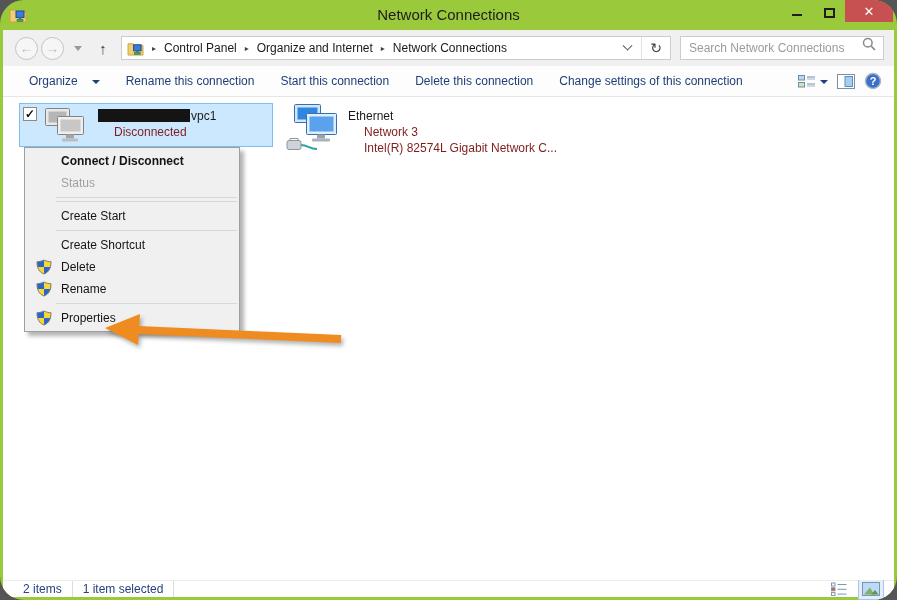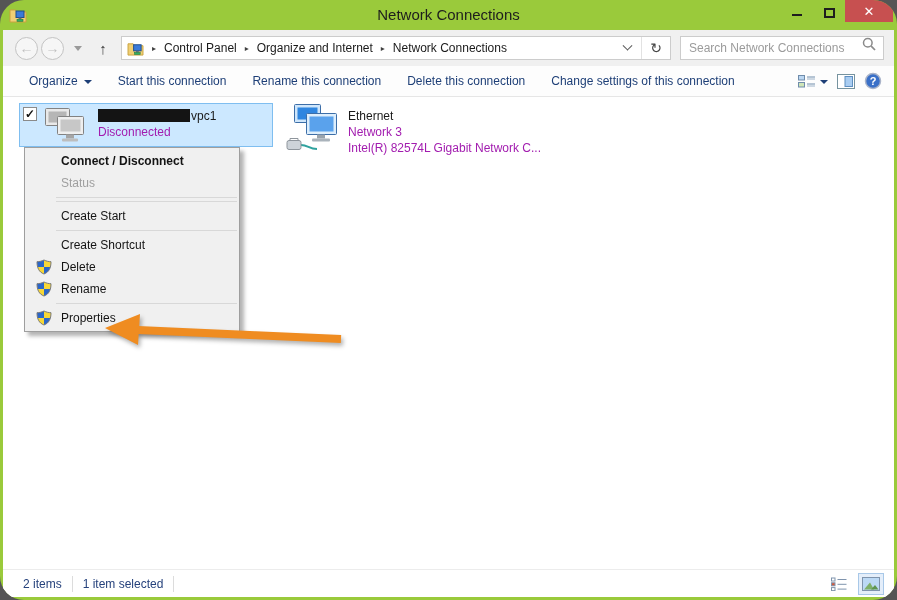--- a/index.html
+++ b/index.html
@@ -40,54 +40,54 @@
   .chev-down { width:7px; height:7px; border-right:1.5px solid #555; border-bottom:1.5px solid #555; transform:rotate(45deg) translate(-2px,-2px); margin:0 10px 0 6px; }
   .addr-div { width:1px; height:22px; background:#e2e2e2; }
   .refresh-btn { width:28px; text-align:center; color:#444; font-size:14px; }
   .searchbox { width:204px; height:24px; margin-left:9px; border:1px solid #cccccc; background:#fff; display:flex; }
   .searchbox input { flex:1; border:none; outline:none; font-family:"Liberation Sans",sans-serif; font-size:12px; color:#333; padding:0 4px 0 8px; min-width:0; background:transparent; }
   .searchbox input::placeholder { color:#9b9b9b; opacity:1; }
   .search-icon { margin-right:7px; flex:0 0 auto; }
 
   
   .toolbar { height:31px; background:#fdfdfd; border-bottom:1px solid #e6e6e6; display:flex; align-items:center; padding-left:13px; flex:0 0 auto; }
-  .tool-btn { color:var(--toolbar-text,#1e3f77); font-size:12px; height:100%; display:flex; align-items:center; gap:6px; padding:0 13px; white-space:nowrap; }
+  .tool-btn { color:var(--toolbar-text,#1e3f77); font-size:12px; height:100%; display:flex; align-items:center; gap:14px; padding:0 13px; white-space:nowrap; }
   .tool-caret { width:0; height:0; border-left:4px solid transparent; border-right:4px solid transparent; border-top:4px solid #1e3f77; margin-top:1px; }
   .tool-right { margin-left:auto; display:flex; align-items:center; gap:9px; padding-right:12px; }
   .tool-ico { display:flex; align-items:center; gap:4px; }
 
   
   .main { flex:1; position:relative; background:#fff; overflow:hidden; }
 
   .conn-item { position:absolute; display:flex; }
   .item-sel { left:16px; top:6px; width:254px; height:44px; background:var(--selection-fill,#cce8ff); border:1px solid var(--selection-border,#7fbef0); }
   .item-sel .icon-wrap { position:relative; width:78px; flex:0 0 auto; }
   .item-sel .icon-wrap svg { position:absolute; left:22px; top:3px; }
   .checkbox { position:absolute; left:3px; top:3px; width:14px; height:14px; background:#fff; border:1px solid #8a8a8a; font-size:12px; font-weight:bold; line-height:12px; text-align:center; color:#111; z-index:2; }
   .item-text { padding-top:4px; font-size:12px; line-height:16px; color:#1a1a1a; }
   .redact { display:inline-block; width:92px; height:13px; background:#141414; vertical-align:-2px; margin-right:1px; }
-  .subtext { color:#a21caf; }
+  .subtext { color:#7f1d1d;margin-left:16px; }
 
   .item-eth { left:283px; top:3px; }
   .item-eth .icon-wrap { width:62px; padding-top:4px; }
   .item-eth .item-text { padding-top:8px; }
 
   
   .ctx-menu { position:absolute; left:21px; top:50px; width:216px; background:#f0f0f0; border:1px solid #9e9e9e; box-shadow:4px 4px 4px rgba(0,0,0,0.3); padding:2px 0; z-index:5; }
   .menu-item { position:relative; height:22px; line-height:22px; padding-left:36px; font-size:12px; color:#141414; white-space:nowrap; }
   .menu-item.bold { font-weight:bold; }
   .menu-item.disabled { color:#9f9f9f; }
   .menu-sep { height:1px; background:#d8d8d8; margin:3px 2px 3px 31px; }
   .mi-shield { position:absolute; left:11px; top:3px; width:16px; height:16px; }
 
   
   .annot-arrow { position:absolute; left:95px; top:210px; z-index:10; filter:drop-shadow(2px 3px 2px rgba(0,0,0,0.30)); pointer-events:none; }
 
   
-  .statusbar { height:28px; background:#fff; border-top:1px solid #ececec; display:flex; align-items:center; padding:0 10px 0 20px; flex:0 0 auto; font-size:12px; color:var(--status-text,#26427c); }
+  .statusbar { height:17px; background:#fff; border-top:1px solid #ececec; display:flex; align-items:center; padding:0 10px 0 20px; flex:0 0 auto; font-size:12px; color:var(--status-text,#26427c); }
   .status-div { width:1px; height:16px; background:#dcdcdc; margin:0 10px; }
   .status-right { margin-left:auto; display:flex; align-items:center; gap:6px; }
   .sview { width:26px; height:22px; display:flex; align-items:center; justify-content:center; border:1px solid transparent; }
   .sview.active { border:1px solid #a8c8e8; background:#e4eefa; }
 
   .hidden-defs { position:absolute; width:0; height:0; overflow:hidden; }
 </style>
 </head>
 <body>
 
@@ -214,24 +214,24 @@
           </svg>
       </div>
     </div>
 
     <div class="toolbar">
       <div class="tool-btn">
         <span>Organize</span>
         <span class="tool-caret"></span>
       </div>
       <div class="tool-btn">
+          <span>Rename this connection</span>
+        </div>
+      <div class="tool-btn">
           <span>Start this connection</span>
-        </div>
-      <div class="tool-btn">
-          <span>Rename this connection</span>
         </div>
       <div class="tool-btn">
           <span>Delete this connection</span>
         </div>
       <div class="tool-btn">
           <span>Change settings of this connection</span>
         </div>
       <div class="tool-right">
         <div class="tool-ico">
           <svg width="18" height="14">

